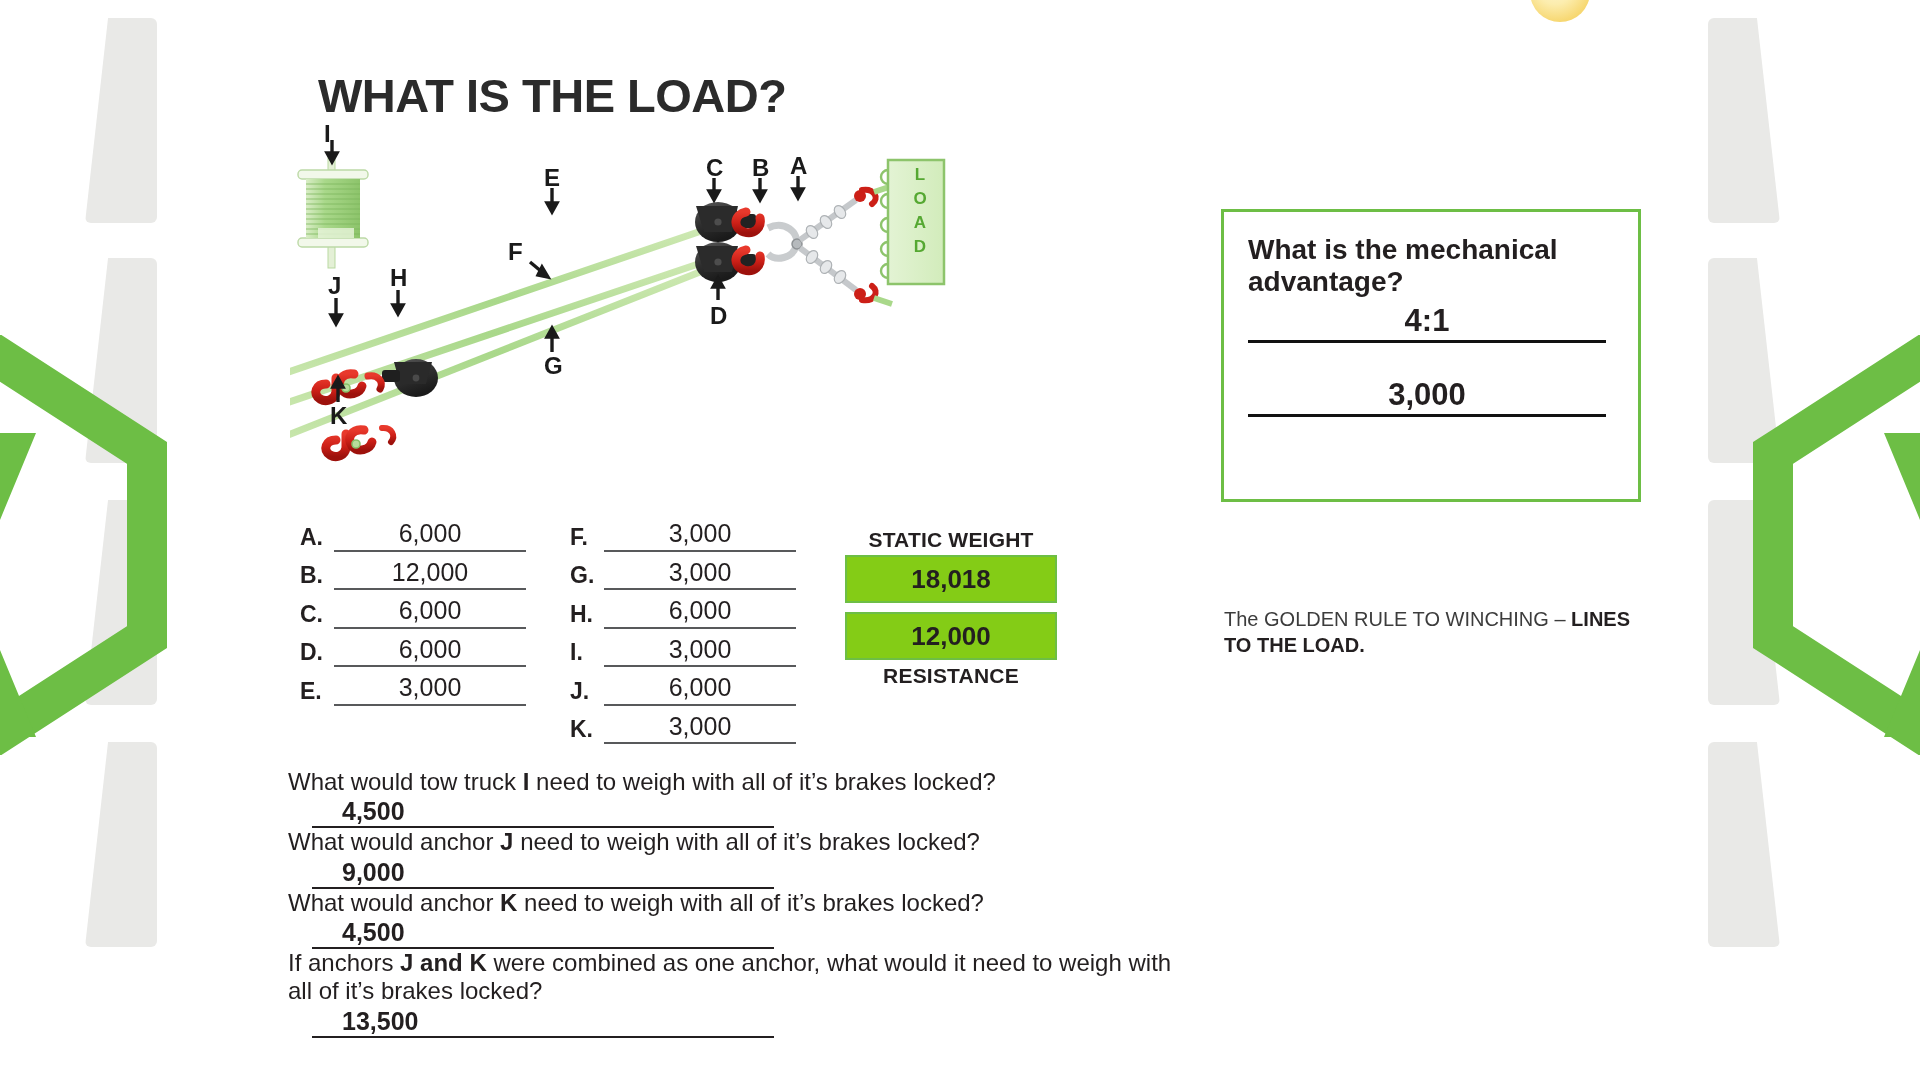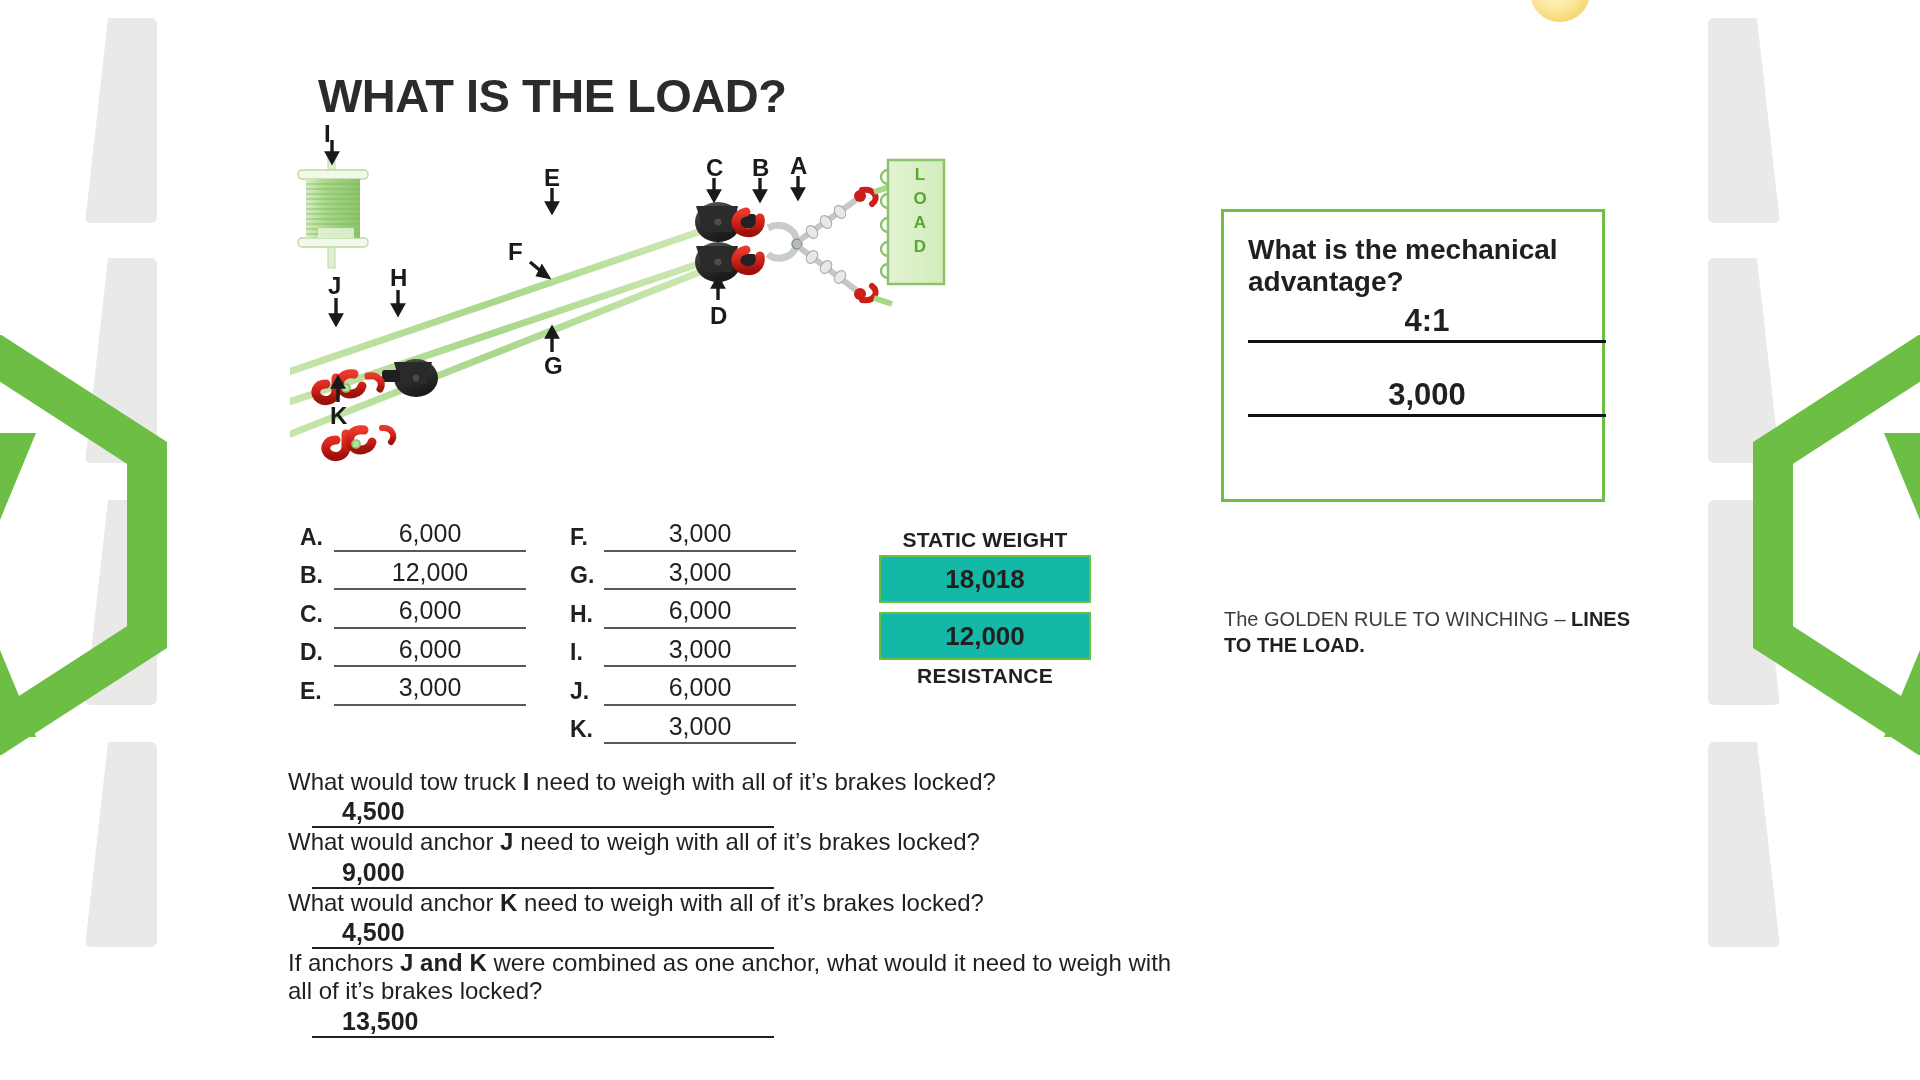--- a/index.html
+++ b/index.html
@@ -47,36 +47,36 @@
   .ans-col{position:absolute;}
   .ans-row{display:flex;align-items:flex-end;margin-bottom:7px;}
   .ans-key{width:34px;font-size:23px;font-weight:bold;color:#231f20;line-height:1;
            padding-bottom:3px;}
   .ans-blank{border-bottom:2px solid #58595b;width:192px;text-align:center;
              font-size:25px;font-weight:normal;color:#231f20;line-height:1.1;padding-bottom:2px;}
   .ans-colA{left:300px;top:520px;}
   .ans-colB{left:570px;top:520px;}
 
   
-  .sw-wrap{position:absolute;left:879px;top:528px;width:212px;text-align:center;}
+  .sw-wrap{position:absolute;left:845px;top:528px;width:212px;text-align:center;}
   .sw-cap{font-size:21px;font-weight:bold;letter-spacing:0.2px;color:#231f20;}
   .sw-box{border:2px solid #6dbe45;height:44px;line-height:44px;font-size:26px;
-          font-weight:bold;margin-top:3px;background:#14b8a6;}
+          font-weight:bold;margin-top:3px;background:#84cc16;}
   .sw-box2{margin-top:9px;}
   .sw-cap2{margin-top:4px;}
 
   
   .questions{position:absolute;left:288px;top:768px;width:910px;}
   .q-text{font-size:24px;color:#231f20;line-height:1.18;}
   .q-text b{font-weight:bold;}
   .q-ans{margin-left:24px;width:432px;border-bottom:2px solid #231f20;
          font-size:25px;font-weight:bold;padding:1px 0 1px 30px;line-height:1.12;}
 
   
-  .panel{position:absolute;left:1221px;top:209px;width:384px;height:293px;
+  .panel{position:absolute;left:1221px;top:209px;width:420px;height:293px;
          border:3px solid #6dbe45;box-sizing:border-box;padding:22px 24px 0 24px;}
   .panel-q{font-size:28px;font-weight:bold;color:#231f20;line-height:1.13;}
   .panel-ans{border-bottom:3px solid #111;width:358px;text-align:center;
              font-size:31px;font-weight:bold;margin-top:6px;padding-bottom:1px;}
   .panel-gap{height:28px;}
 
   
   .note{position:absolute;left:1224px;top:592px;width:420px;}
   .note-head{display:flex;align-items:center;gap:14px;}
   .note-title{color:#6dbe45;font-size:30px;font-weight:bold;letter-spacing:0.5px;}

